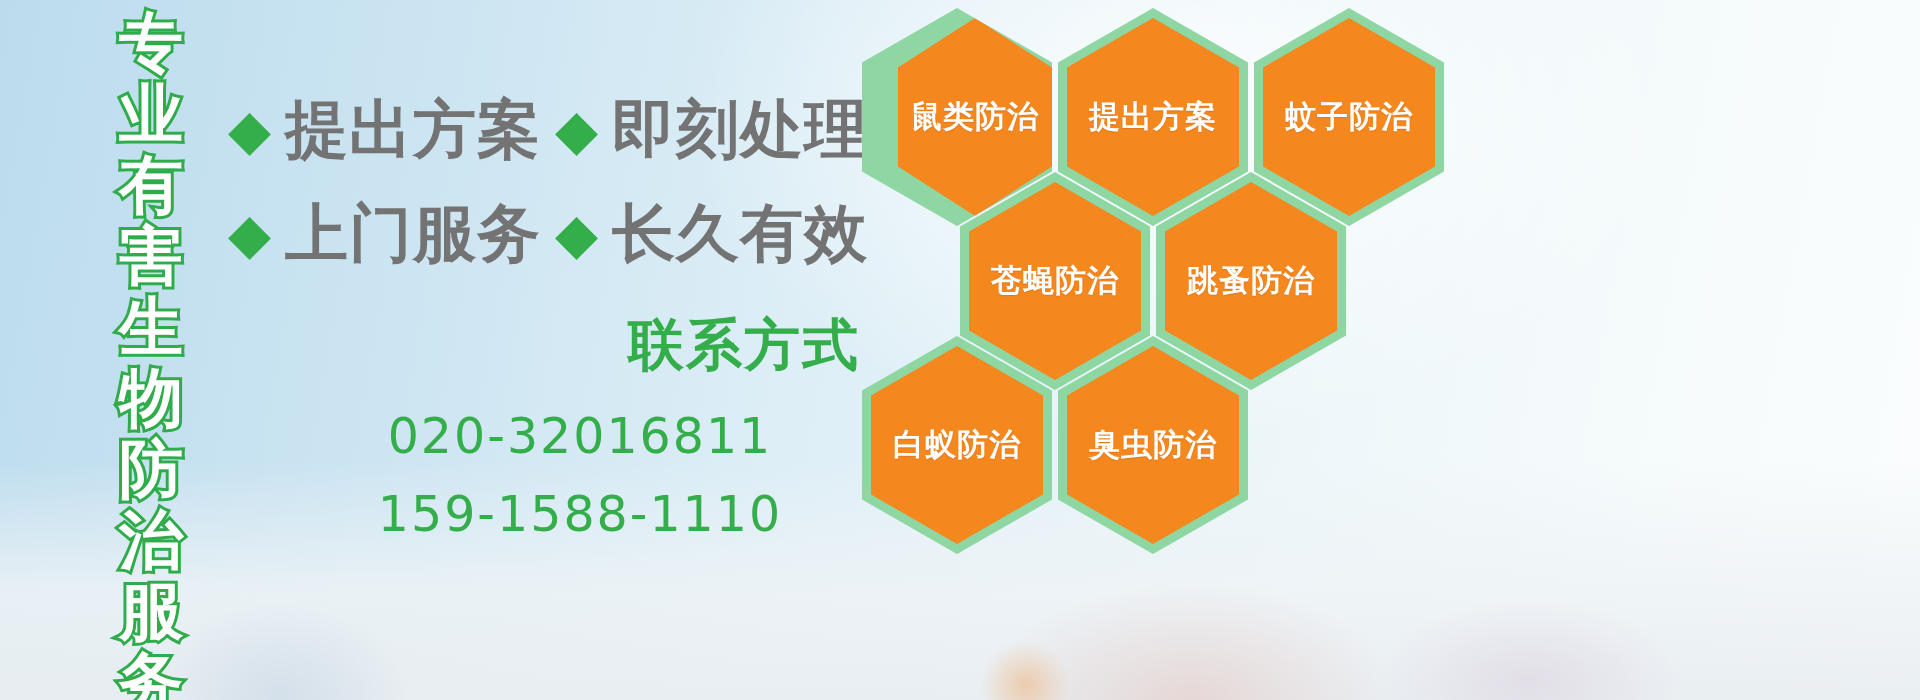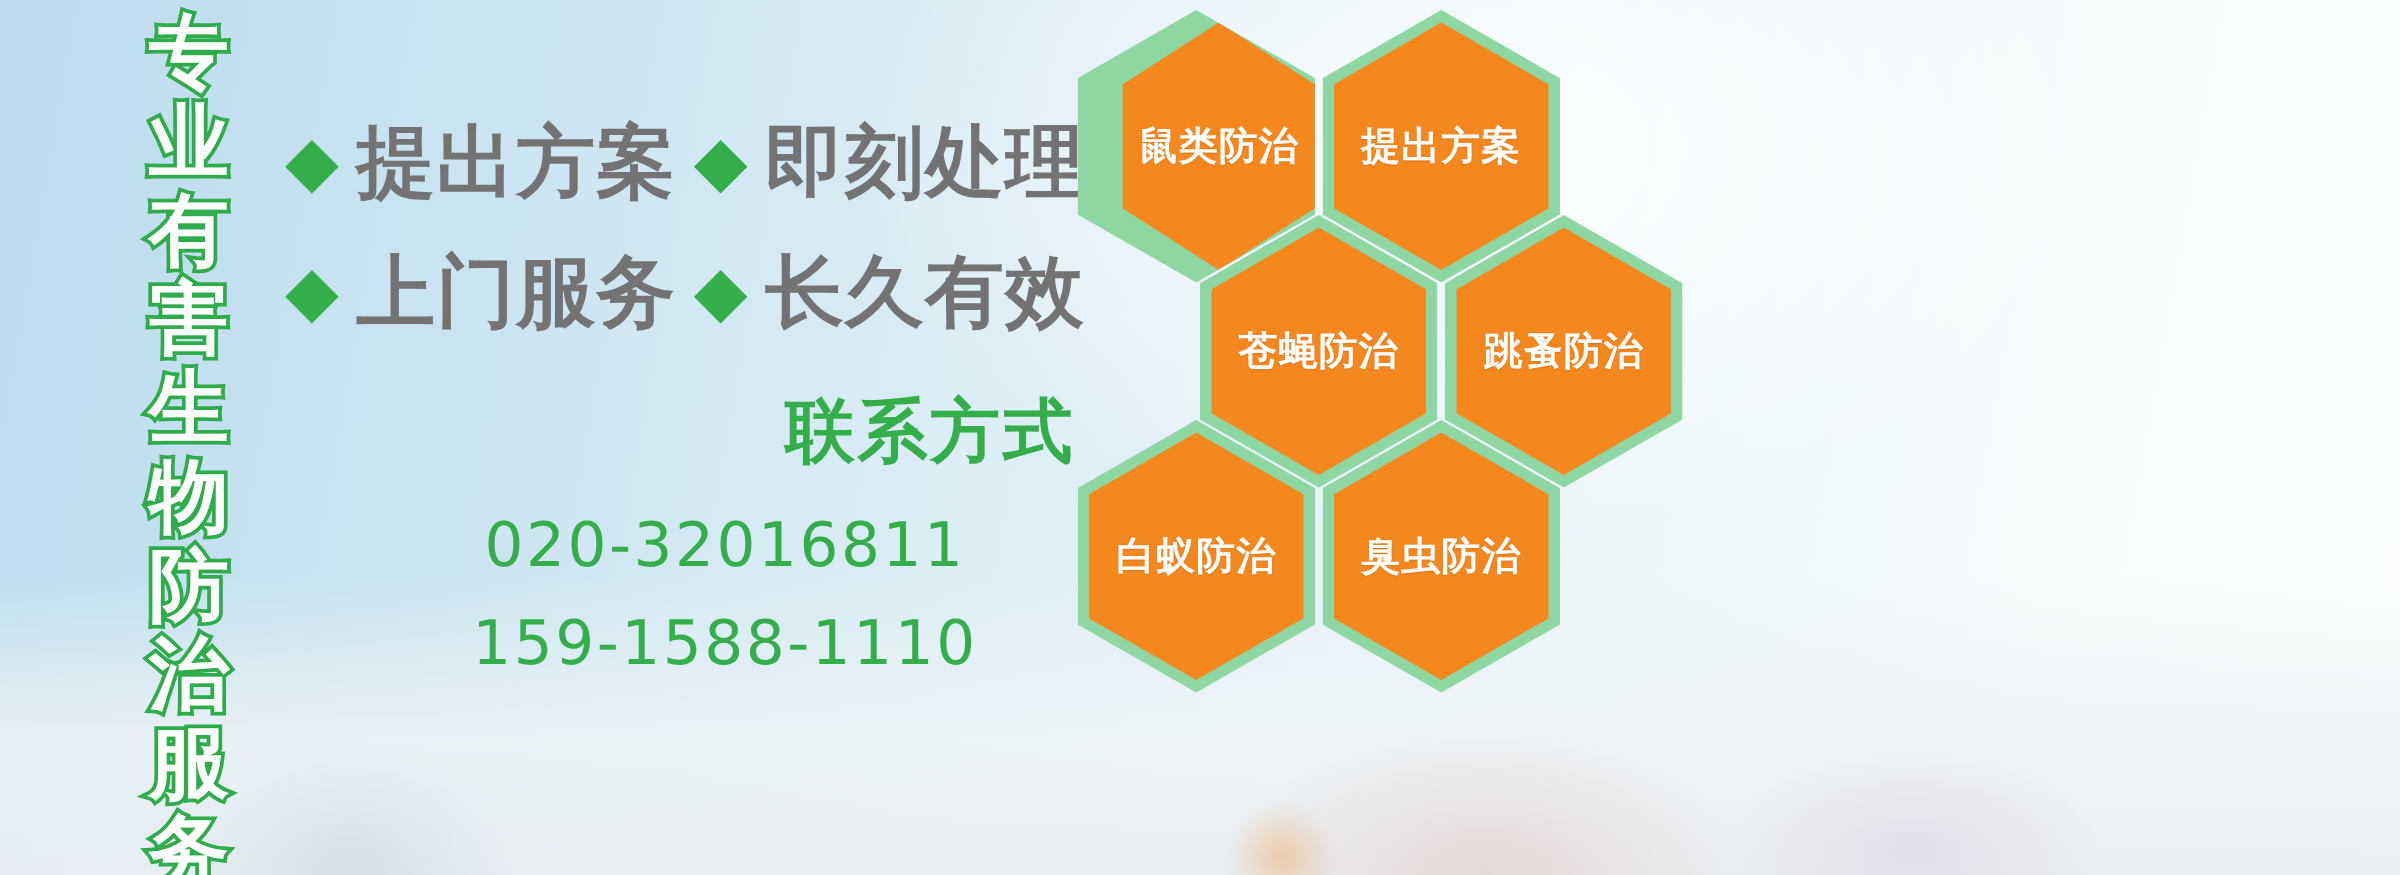--- a/index.html
+++ b/index.html
@@ -197,20 +197,25 @@
     <div class="hex" style="left:0px;   top:8px;padding-left:36px;">
       <div class="hex-inner">
         <span class="hex-label">鼠类防治</span>
       </div>
     </div>
     <div class="hex" style="left:196px; top:8px;">
       <div class="hex-inner">
         <span class="hex-label">提出方案</span>
       </div>
     </div>
+    <div class="hex" style="left:392px; top:8px;">
+      <div class="hex-inner">
+        <span class="hex-label">蚊子防治</span>
+      </div>
+    </div>
 
     <div class="hex" style="left:294px; top:172px;">
       <div class="hex-inner">
         <span class="hex-label">跳蚤防治</span>
       </div>
     </div>
     <div class="hex" style="left:98px;  top:172px;">
       <div class="hex-inner">
         <span class="hex-label">苍蝇防治</span>
       </div>

